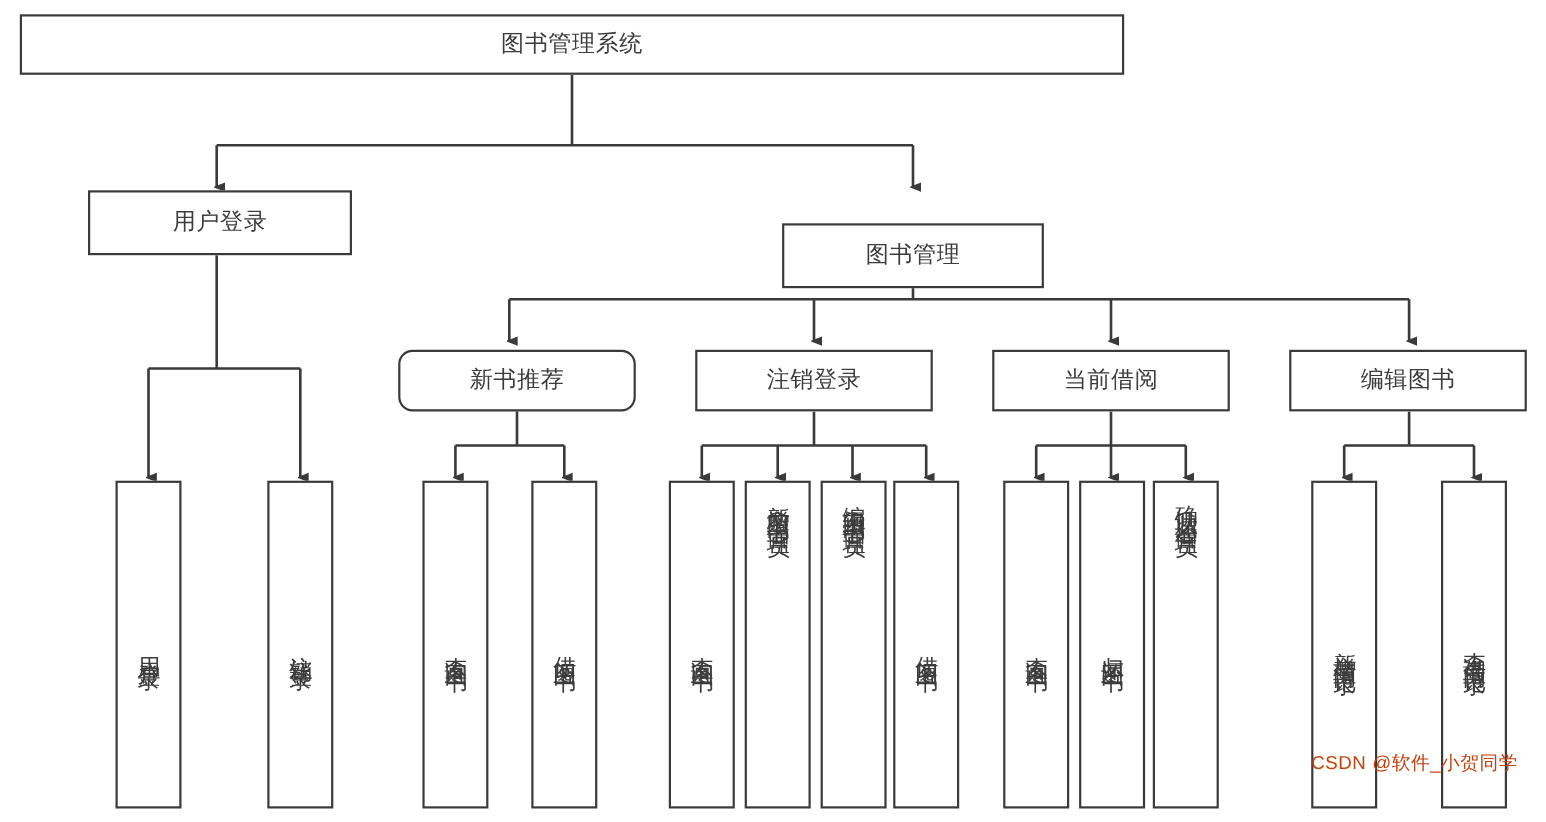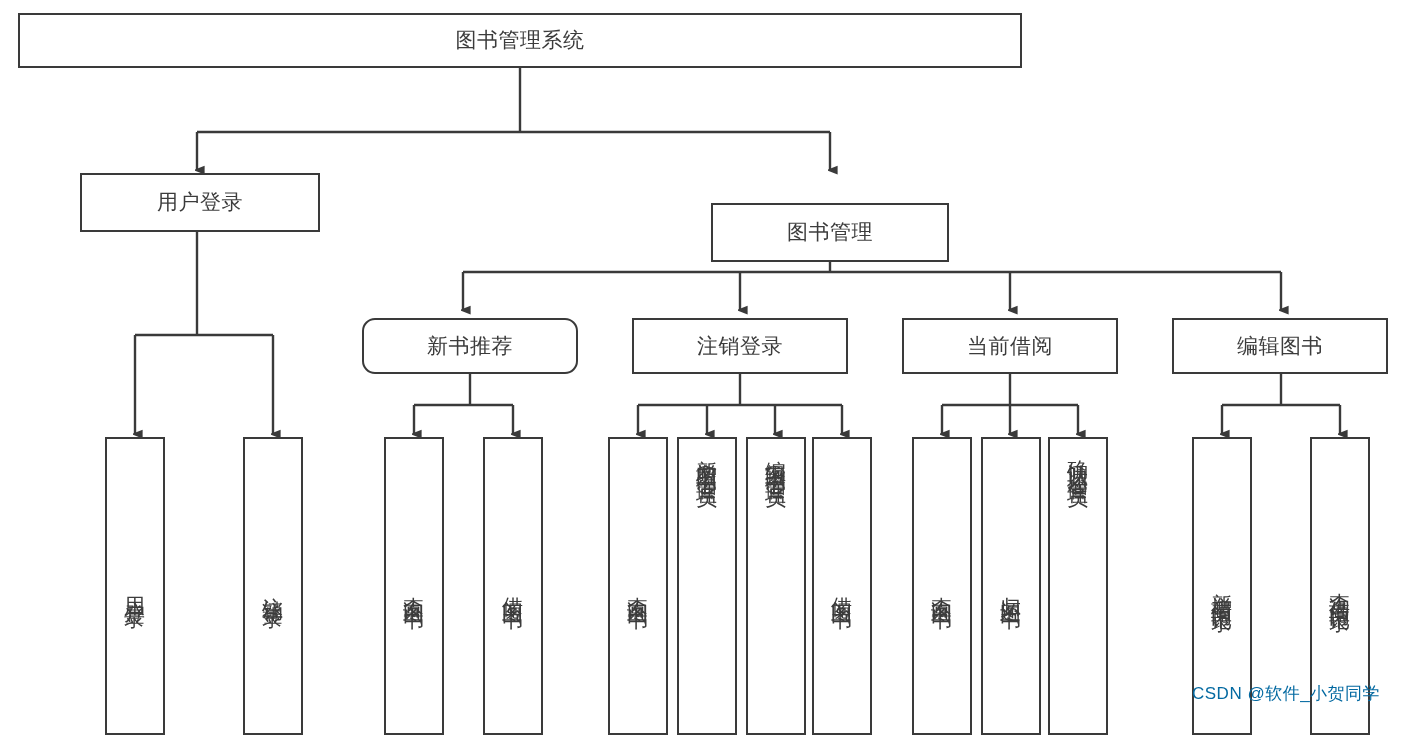--- a/index.html
+++ b/index.html
@@ -61,21 +61,21 @@
     display: block;
   }
   .node-box.leaf.centerv {
     align-items: center;
   }
   .watermark {
     position: absolute;
     left: 1192px;
     top: 682px;
     font-size: 17px;
-    color: #0369a1;
+    color: #c2410c;
     white-space: nowrap;
     letter-spacing: 0.5px;
     pointer-events: none;
   }
 </style>
 </head>
 <body>
 
 <div id="diagram-root">
 

